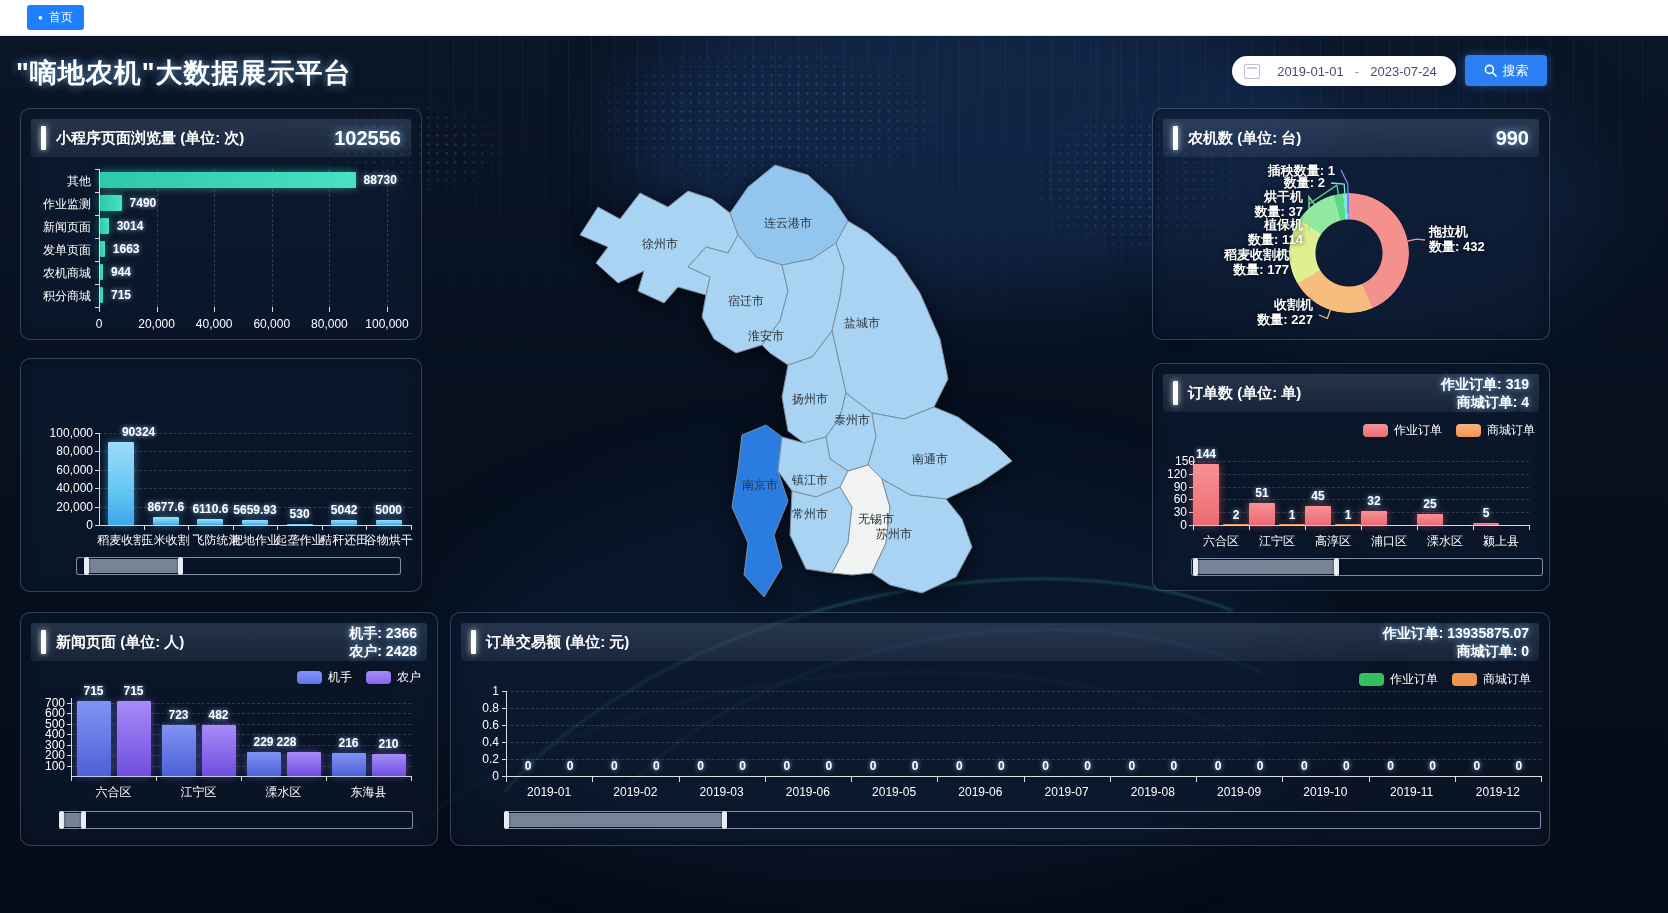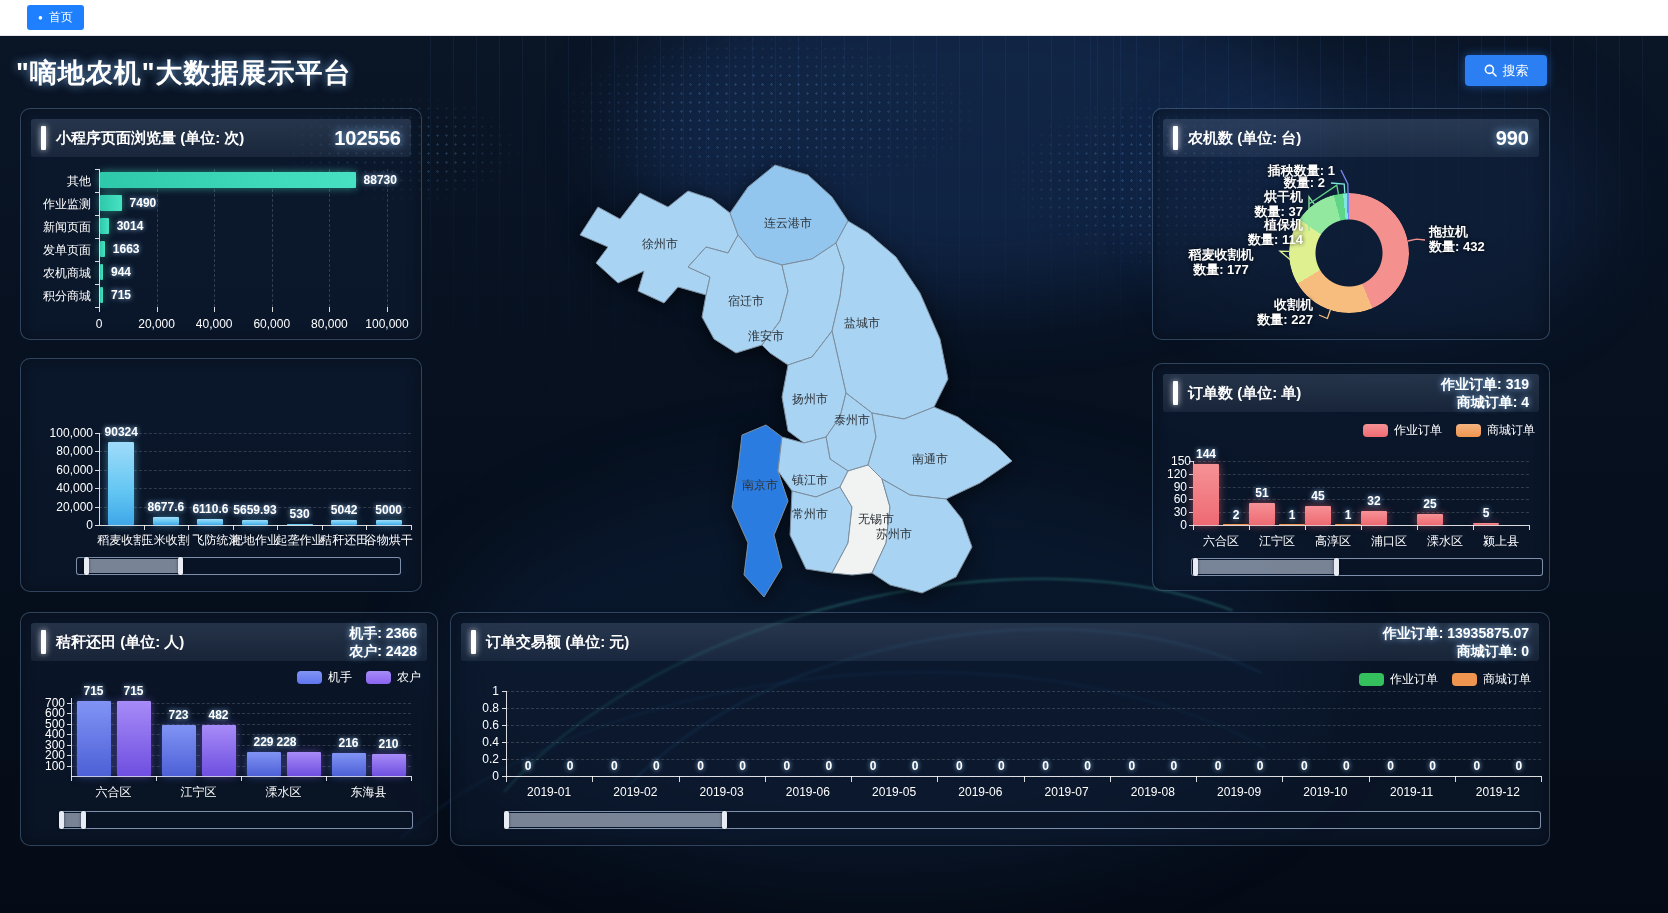--- a/index.html
+++ b/index.html
@@ -110,20 +110,26 @@
   <div class="dots" style="left:280px;top:60px;width:240px;height:110px;"></div>
   <div class="dots" style="left:560px;top:0;width:420px;height:160px;"></div>
   <div class="dots" style="left:1010px;top:60px;width:280px;height:170px;"></div>
   <div class="streaks" style="left:430px;top:0;width:700px;height:430px;"></div>
   <div class="streaks" style="left:1090px;top:0;width:560px;height:330px;"></div>
   <div class="wave w1"></div>
   <div class="wave w2"></div>
   <div class="wave w3"></div>
 
   <div class="page-title">"嘀地农机"大数据展示平台</div>
+  <div class="datebar">
+    <span class="cal-icon"></span>
+    <span class="date-text">2019-01-01</span>
+    <span class="date-sep">-</span>
+    <span class="date-text">2023-07-24</span>
+  </div>
   <div class="search-btn">
     <svg width="13" height="13" viewBox="0 0 13 13">
       <circle cx="5.4" cy="5.4" r="4" fill="none" stroke="#fff" stroke-width="1.6"></circle>
       <line x1="8.5" y1="8.5" x2="12" y2="12" stroke="#fff" stroke-width="1.6" stroke-linecap="round"></line>
     </svg>
     <span>搜索</span>
   </div>
 
   <div class="mapbox">
     <svg id="map-svg" width="500" height="480" viewBox="0 0 500 470">
@@ -229,21 +235,21 @@
         <div class="tick" style="left: 74px; top: 54.8px; width: 4px; height: 1px;"></div>
         <div class="gridh" style="left: 78px; top: 36.4px; width: 312px;"></div>
         <div class="lbl" style="left: 0px; top: 29.4px; width: 72px; text-align: right;">80,000</div>
         <div class="tick" style="left: 74px; top: 36.4px; width: 4px; height: 1px;"></div>
         <div class="gridh" style="left: 78px; top: 18px; width: 312px;"></div>
         <div class="lbl" style="left: 0px; top: 11px; width: 72px; text-align: right;">100,000</div>
         <div class="tick" style="left: 74px; top: 18px; width: 4px; height: 1px;"></div>
         <div class="axisy" style="left: 78px; top: 18px; height: 92px;"></div>
         <div class="axisx" style="left: 78px; top: 110px; width: 312px;"></div>
         <div class="bar" style="left: 87.2857px; top: 26.9019px; width: 26px; height: 83.0981px; background: linear-gradient(rgb(159, 220, 250), rgb(98, 198, 242) 60%, rgb(63, 166, 232)); box-shadow: rgba(98, 198, 242, 0.55) 0px 0px 9px;"></div>
-        <div class="val" style="left: 66.2857px; top: 9.90192px; width: 68px; text-align: center;">90324</div>
+        <div class="val" style="left: 66.2857px; top: 9.90192px; width: 68px; text-align: right;">90324</div>
         <div class="lbl" style="left: 70.2857px; top: 117px; width: 60px; text-align: center;">稻麦收割</div>
         <div class="tick" style="left: 122.571px; top: 110px; width: 1px; height: 5px;"></div>
         <div class="bar" style="left: 131.857px; top: 102.017px; width: 26px; height: 7.98339px; background: linear-gradient(rgb(159, 220, 250), rgb(98, 198, 242) 60%, rgb(63, 166, 232)); box-shadow: rgba(98, 198, 242, 0.55) 0px 0px 9px;"></div>
         <div class="val" style="left: 110.857px; top: 85.0166px; width: 68px; text-align: center;">8677.6</div>
         <div class="lbl" style="left: 114.857px; top: 117px; width: 60px; text-align: center;">玉米收割</div>
         <div class="tick" style="left: 167.143px; top: 110px; width: 1px; height: 5px;"></div>
         <div class="bar" style="left: 176.429px; top: 104.378px; width: 26px; height: 5.62175px; background: linear-gradient(rgb(159, 220, 250), rgb(98, 198, 242) 60%, rgb(63, 166, 232)); box-shadow: rgba(98, 198, 242, 0.55) 0px 0px 9px;"></div>
         <div class="val" style="left: 155.429px; top: 87.3782px; width: 68px; text-align: center;">6110.6</div>
         <div class="lbl" style="left: 159.429px; top: 117px; width: 60px; text-align: right;">飞防统治</div>
         <div class="tick" style="left: 211.714px; top: 110px; width: 1px; height: 5px;"></div>
@@ -268,21 +274,21 @@
       <div class="dz-fill" style="left:3%;width:29%;">
         <span class="dz-handle l"></span>
         <span class="dz-handle r"></span>
       </div>
     </div>
   </div>
 
   <div class="panel" style="left:20px;top:577px;width:416px;height:232px;">
     <div class="p-head">
       <span class="p-accent"></span>
-      <span class="p-title">秸秆还田 (单位: 人)</span>
+      <span class="p-title">新闻页面 (单位: 人)</span>
       <span class="p-stats">
         <div>机手: 2366</div>
         <div>农户: 2428</div>
       </span>
     </div>
     <div class="legend" style="right:16px;top:56px;">
       <span class="leg-item">
         <span class="leg-sw" id="ulsw0" style="background: linear-gradient(rgb(129, 148, 245), rgb(95, 118, 238));"></span>
         <span>机手</span>
       </span>
@@ -367,21 +373,21 @@
           <polyline points="188,61 194.8,75.0 195.0,84.0" fill="none" stroke="#7a87f2" stroke-width="1.3"></polyline>
         </svg>
         <div class="pie-lbl" style="left: 276px; top: 115px; width: 112px; text-align: left;">
           <div>拖拉机</div>
           <div>数量: 432</div>
         </div>
         <div class="pie-lbl" style="left: 10px; top: 188px; width: 150px; text-align: right;">
           <div>收割机</div>
           <div>数量: 227</div>
         </div>
-        <div class="pie-lbl" style="left: 0px; top: 138px; width: 136px; text-align: center;">
+        <div class="pie-lbl" style="left: 0px; top: 138px; width: 136px; text-align: right;">
           <div>稻麦收割机</div>
           <div>数量: 177</div>
         </div>
         <div class="pie-lbl" style="left: 18px; top: 108px; width: 132px; text-align: right;">
           <div>植保机</div>
           <div>数量: 114</div>
         </div>
         <div class="pie-lbl" style="left: 18px; top: 80px; width: 132px; text-align: right;">
           <div>烘干机</div>
           <div>数量: 37</div>
@@ -423,21 +429,21 @@
         <div class="gridh" style="left: 40px; top: 75.4px; width: 336px;"></div>
         <div class="lbl" style="left: 0px; top: 68.4px; width: 34px; text-align: right;">60</div>
         <div class="tick" style="left: 36px; top: 75.4px; width: 4px; height: 1px;"></div>
         <div class="gridh" style="left: 40px; top: 62.6px; width: 336px;"></div>
         <div class="lbl" style="left: 0px; top: 55.6px; width: 34px; text-align: right;">90</div>
         <div class="tick" style="left: 36px; top: 62.6px; width: 4px; height: 1px;"></div>
         <div class="gridh" style="left: 40px; top: 49.8px; width: 336px;"></div>
         <div class="lbl" style="left: 0px; top: 42.8px; width: 34px; text-align: right;">120</div>
         <div class="tick" style="left: 36px; top: 49.8px; width: 4px; height: 1px;"></div>
         <div class="gridh" style="left: 40px; top: 37px; width: 336px;"></div>
-        <div class="lbl" style="left: 4px; top: 30px; width: 34px; text-align: right;">150</div>
+        <div class="lbl" style="left: 15px; top: 30px; width: 34px; text-align: center;">150</div>
         <div class="tick" style="left: 36px; top: 37px; width: 4px; height: 1px;"></div>
         <div class="axisy" style="left: 40px; top: 37px; height: 64px;"></div>
         <div class="axisx" style="left: 40px; top: 101px; width: 336px;"></div>
         <div class="bar" style="left: 40px; top: 39.56px; width: 26px; height: 61.44px; background: linear-gradient(rgb(245, 146, 150), rgb(238, 106, 114)); box-shadow: rgba(238, 106, 114, 0.55) 0px 0px 9px;"></div>
         <div class="val" style="left: 26px; top: 22.56px; width: 54px; text-align: center;">144</div>
         <div class="bar" style="left: 70px; top: 99.5px; width: 26px; height: 1.5px; background: rgb(240, 149, 79); box-shadow: rgba(240, 149, 79, 0.5) 0px 0px 7px;"></div>
         <div class="val" style="left: 56px; top: 83.5px; width: 54px; text-align: center;">2</div>
         <div class="lbl" style="left: 38px; top: 109px; width: 60px; text-align: center;">六合区</div>
         <div class="tick" style="left: 96px; top: 101px; width: 1px; height: 5px;"></div>
         <div class="bar" style="left: 96px; top: 79.24px; width: 26px; height: 21.76px; background: linear-gradient(rgb(245, 146, 150), rgb(238, 106, 114)); box-shadow: rgba(238, 106, 114, 0.55) 0px 0px 9px;"></div>

